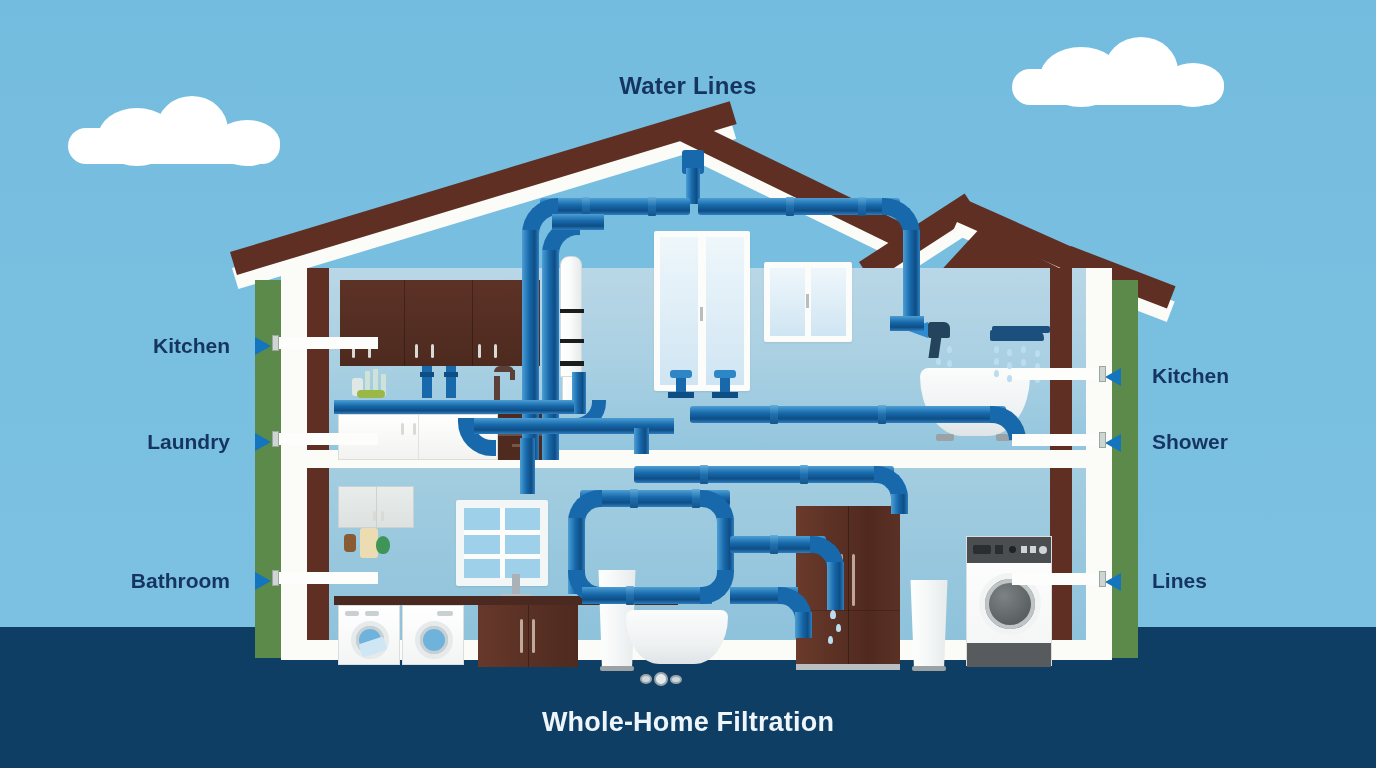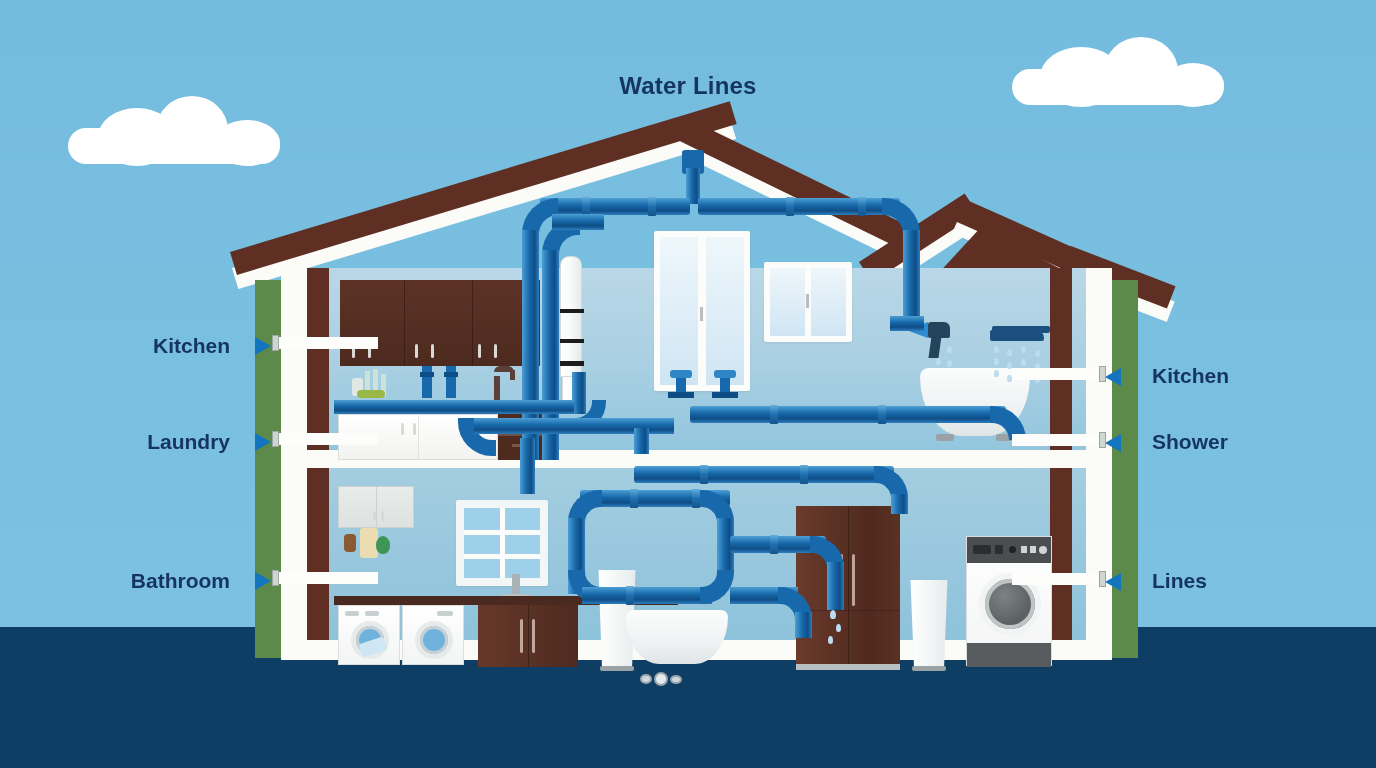--- a/index.html
+++ b/index.html
@@ -119,20 +119,21 @@
 
   <div class="cloud" style="left:1012px; top:33px; width:212px; height:72px;">
     <i class="base" style="left:0; top:36px; width:212px; height:36px;"></i>
     <i style="left:2px;  top:38px; width:54px;  height:34px;"></i>
     <i style="left:28px; top:14px; width:82px;  height:60px;"></i>
     <i style="left:92px; top:4px;  width:74px;  height:68px;"></i>
     <i style="left:150px;top:30px; width:62px;  height:44px;"></i>
   </div>
 
   <div class="title-top">Water Lines</div>
+  <div class="title-bottom">Whole-Home Filtration</div>
 
   <div class="house">
 
     <div class="roof-white" style="left:2px; top:150px; width:520px; height:22px; transform:rotate(-16.8deg);"></div>
     <div class="roof-brown" style="left:0px; top:134px; width:522px; height:24px; transform:rotate(-16.8deg);"></div>
 
     <div class="roof-white" style="left:455px; top:14px; width:260px; height:22px; transform:rotate(26deg);"></div>
     <div class="roof-brown" style="left:453px; top:-2px; width:262px; height:24px; transform:rotate(26deg);"></div>
 
     <div class="roof-white" style="left:630px; top:160px; width:124px; height:22px; transform:rotate(-33deg);"></div>

